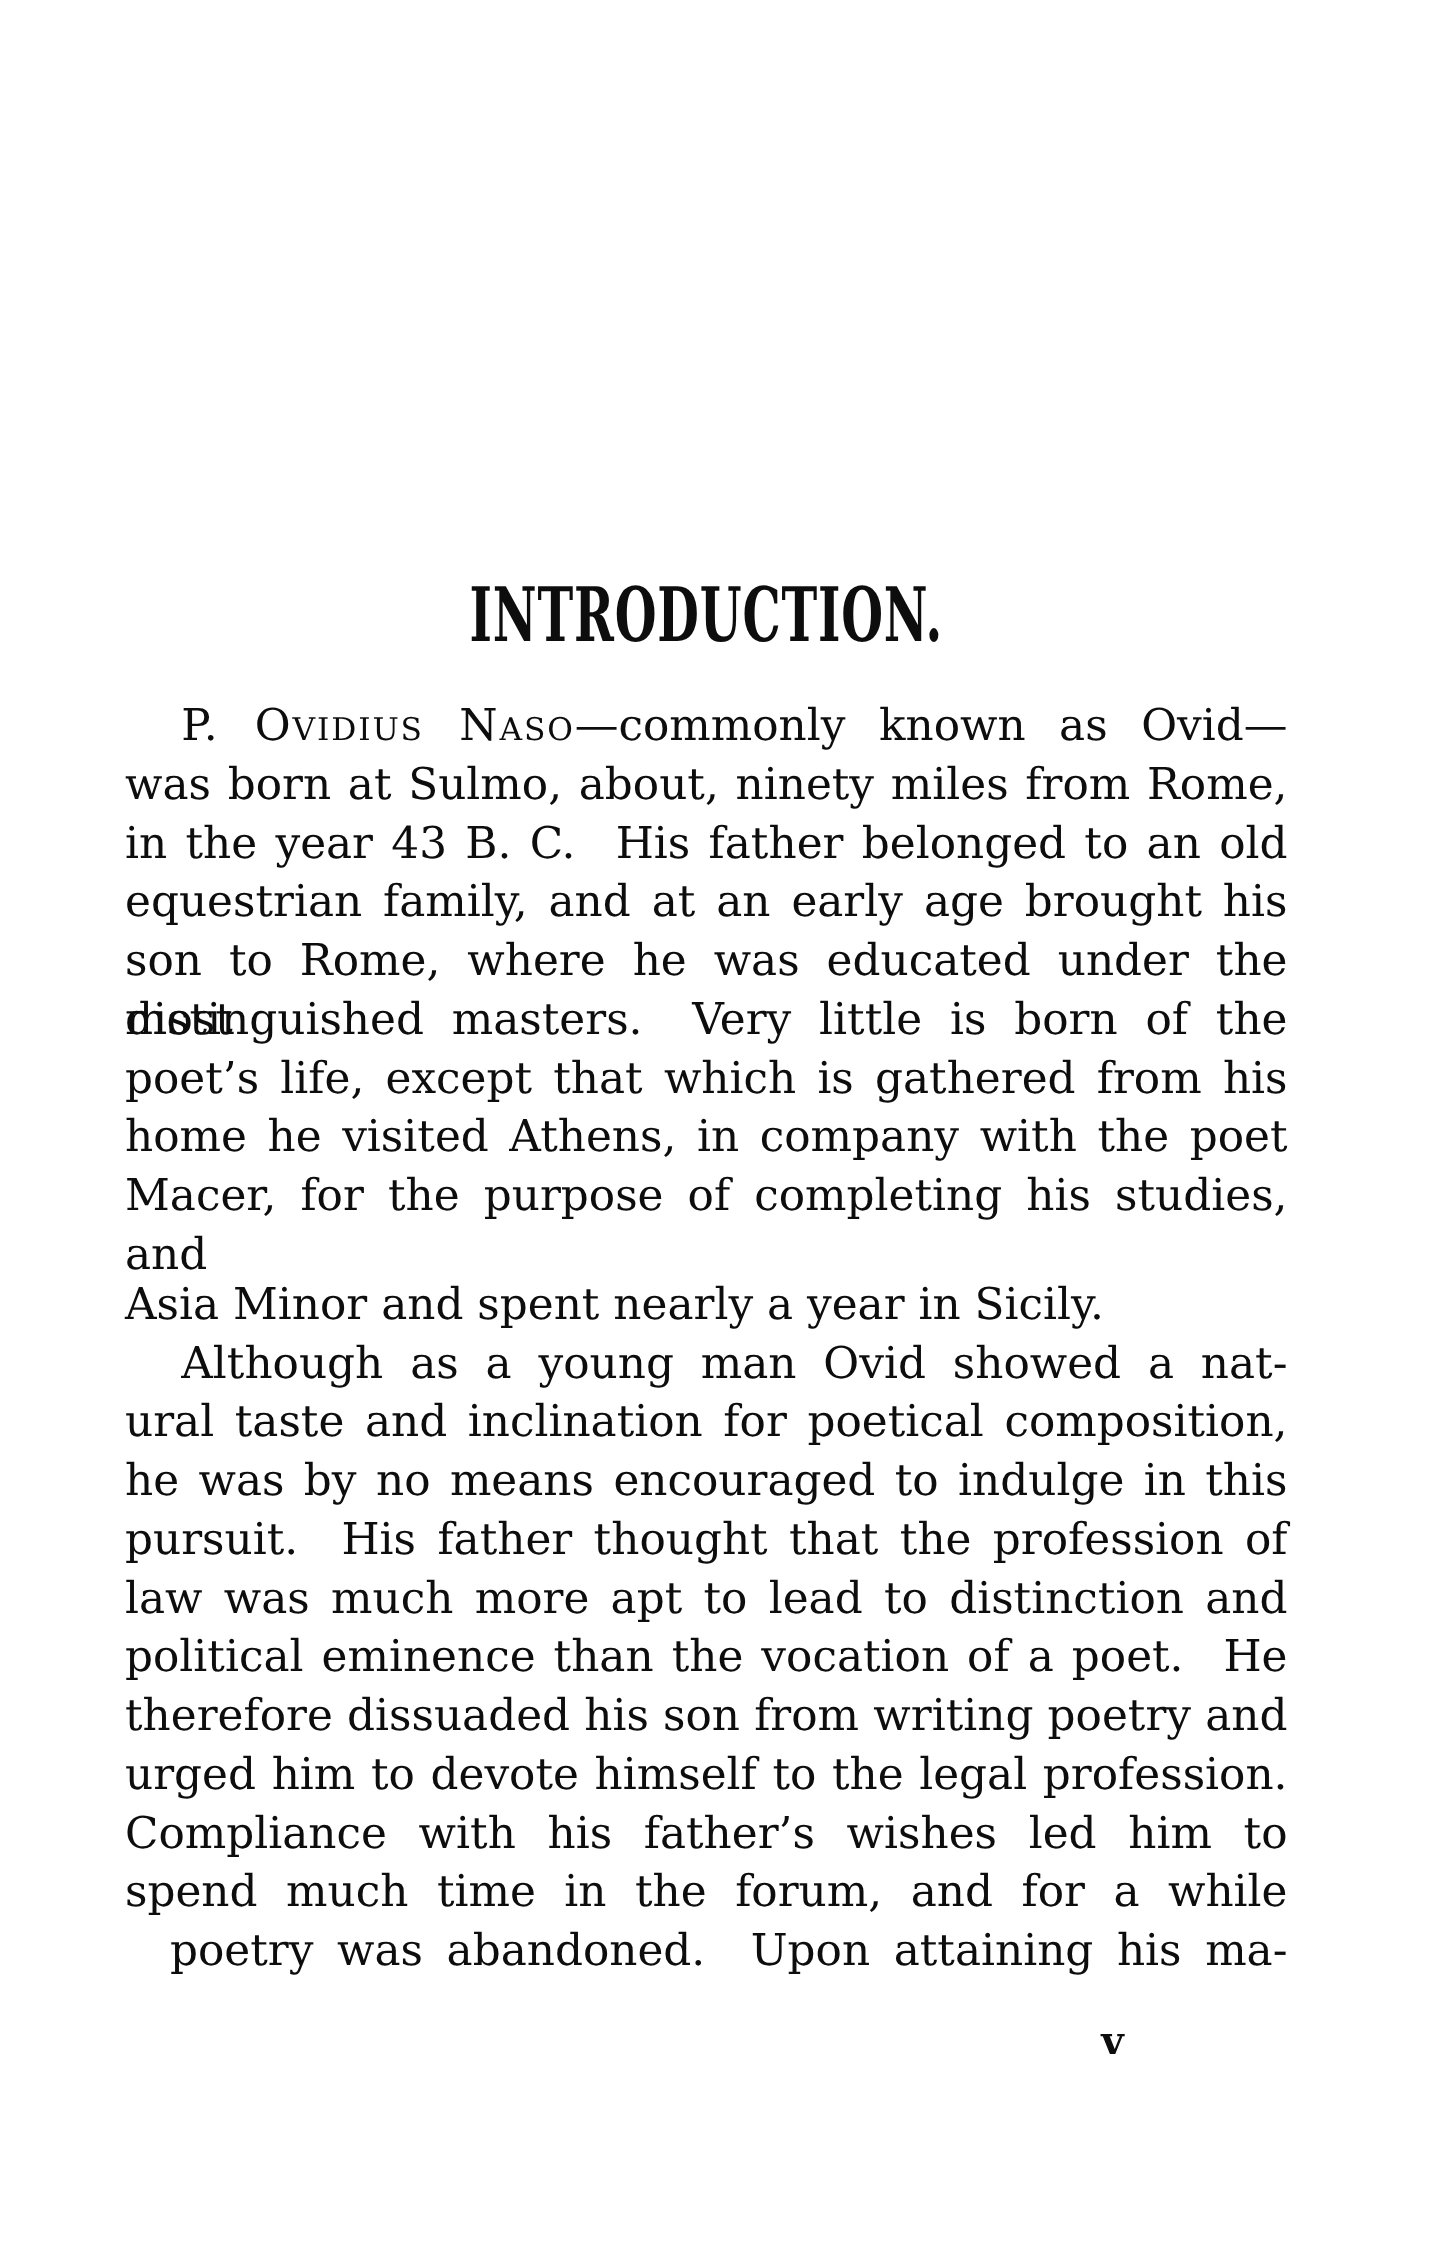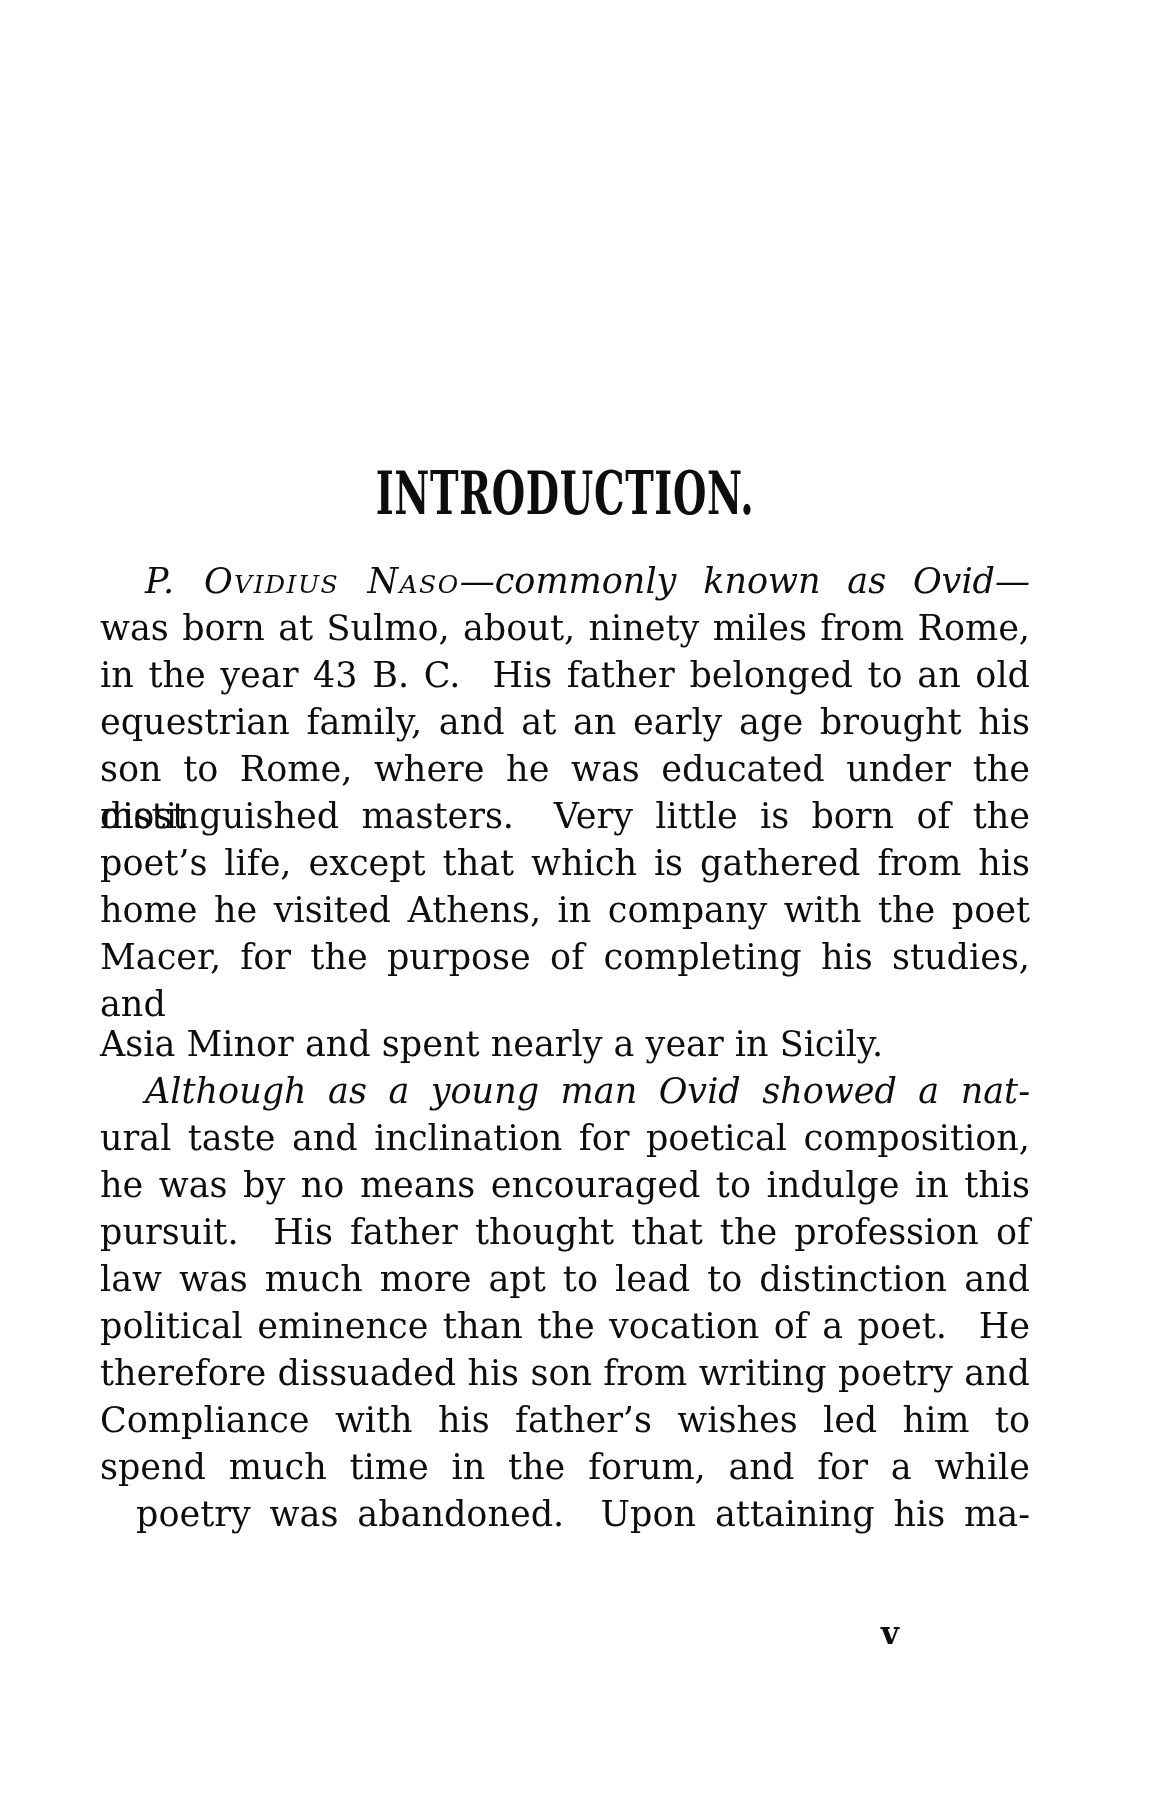--- a/index.html
+++ b/index.html
@@ -38,21 +38,21 @@
     line-height: 47px;
   }
   .paragraph { margin: 0; padding: 0; }
   .line {
     height: 47px;
     text-align: justify;
     text-align-last: justify;
     white-space: normal;
     overflow: visible;
   }
-  .line.indent { text-indent: 45px; font-style: italic; }
+  .line.indent { text-indent: 45px; }
   .line.lastline { text-align-last: left; margin-top: 40px; }
   .line.boldline { font-weight: normal; margin-left: 36px; }
   .sc {
     font-variant: small-caps;
     letter-spacing: 1.5px;
   }
   .pagenum {
     position: absolute;
     top: 1615px;
     left: 868px;
@@ -82,20 +82,21 @@
         <div class="line lastline">Asia Minor and spent nearly a year in Sicily.</div>
       </div>
       <div class="paragraph">
         <div class="line indent">Although as a young man Ovid showed a nat-</div>
         <div class="line">ural taste and inclination for poetical composition,</div>
         <div class="line">he was by no means encouraged to indulge in this</div>
         <div class="line">pursuit.  His father thought that the profession of</div>
         <div class="line">law was much more apt to lead to distinction and</div>
         <div class="line">political eminence than the vocation of a poet.  He</div>
         <div class="line">therefore dissuaded his son from writing poetry and</div>
+        <div class="line">urged him to devote himself to the legal profession.</div>
         <div class="line">Compliance with his father’s wishes led him to</div>
         <div class="line">spend much time in the forum, and for a while</div>
         <div class="line boldline">poetry was abandoned.  Upon attaining his ma-</div>
       </div>
     </div>
 
   <div class="pagenum">v</div>
 </div>
 
 </body></html>

